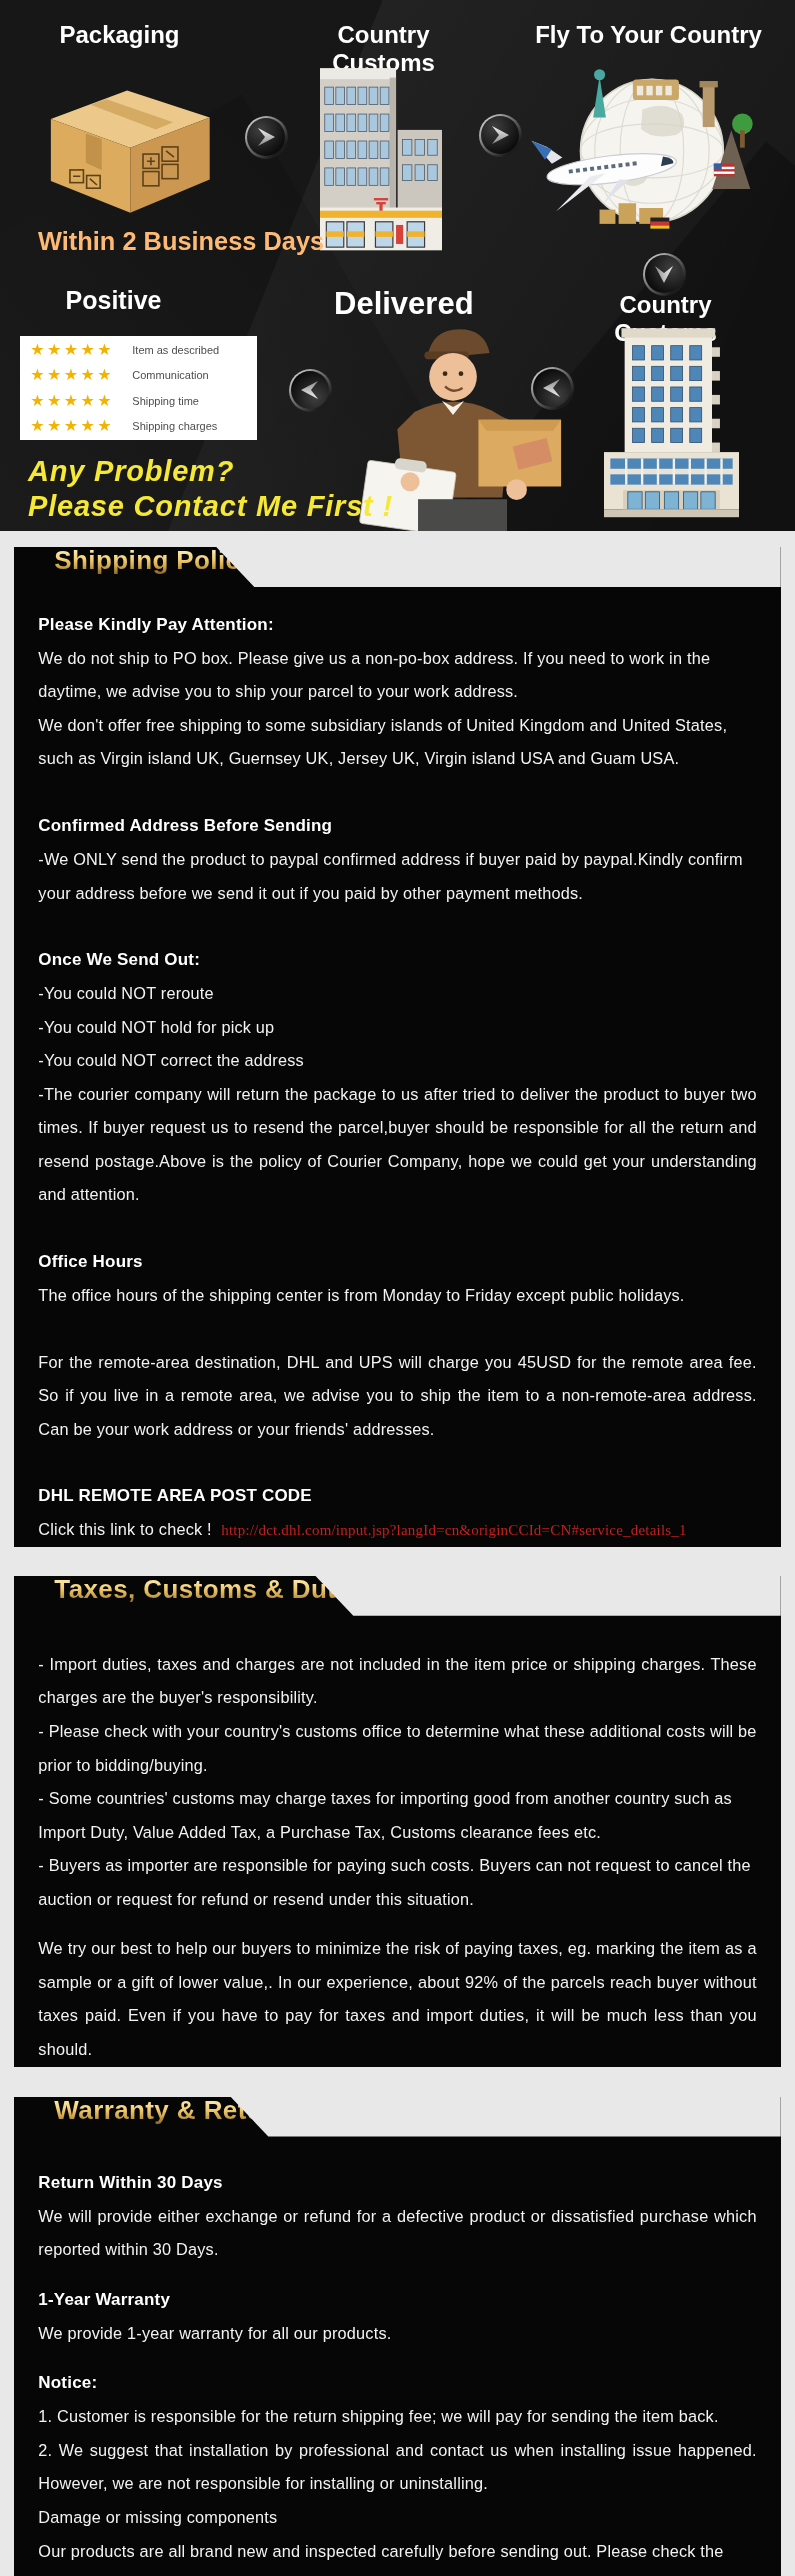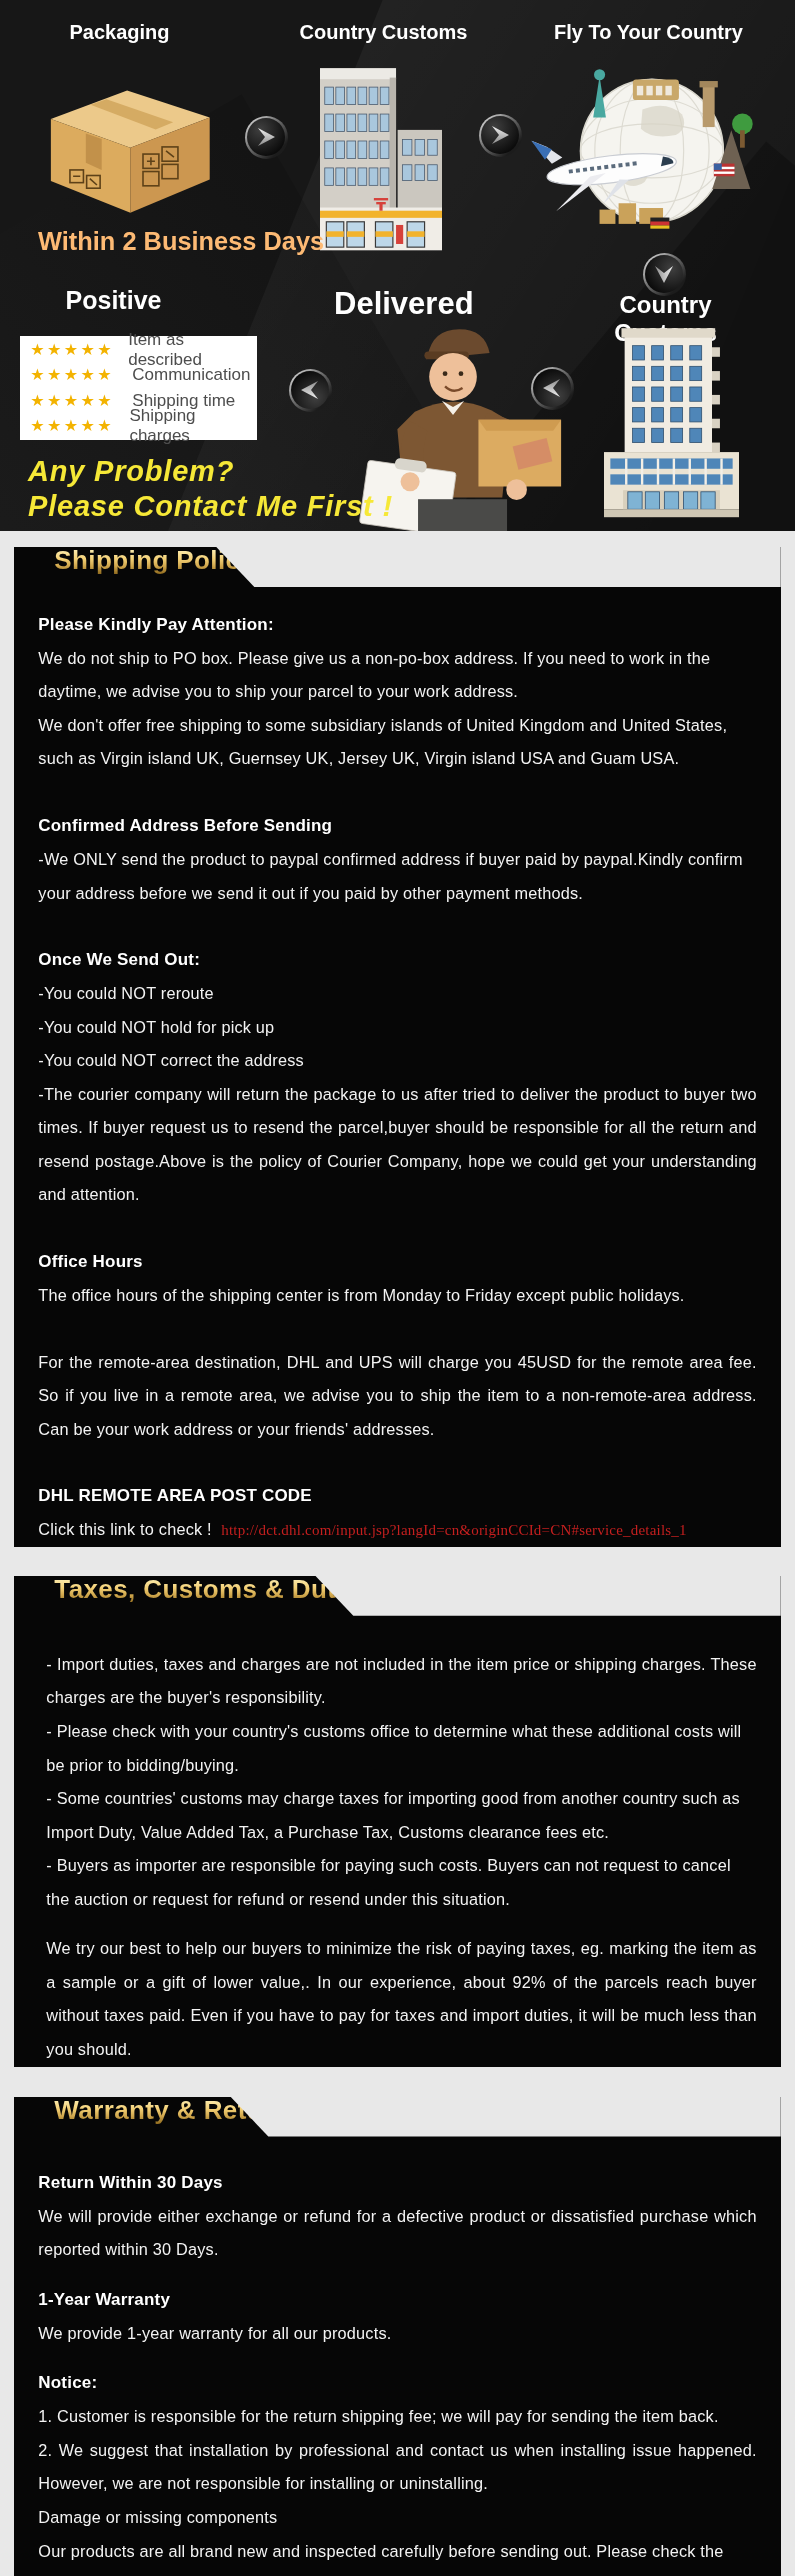--- a/index.html
+++ b/index.html
@@ -4,36 +4,36 @@
 <style>
   html,body{margin:0;padding:0;}
   body{width:795px;background:#e8e8e8;font-family:"Liberation Sans",sans-serif;}
 
   
   .hero{position:relative;width:795px;height:531px;background:#171717;overflow:hidden;}
   .streak{position:absolute;pointer-events:none;}
   .s1{left:286px;top:-95px;width:445px;height:755px;background:linear-gradient(100deg,rgba(255,255,255,.05),rgba(255,255,255,0));transform:rotate(22deg);}
   .s2{left:-119px;top:191px;width:557px;height:636px;background:linear-gradient(80deg,rgba(255,255,255,.03),rgba(0,0,0,.15));transform:rotate(-30deg);}
   .s3{left:557px;top:239px;width:477px;height:477px;background:rgba(0,0,0,.25);transform:rotate(40deg);}
-  .step-label{position:absolute;color:#fff;font-weight:bold;font-size:20px;text-align:center;}
+  .step-label{position:absolute;color:#fff;font-weight:bold;font-size:24px;text-align:center;}
   .note-red{position:absolute;color:#fdba74;font-weight:bold;font-size:25.4px;}
   .contact{position:absolute;color:#f6e837;font-weight:bold;font-style:italic;font-size:29px;letter-spacing:0.8px;}
 
   .arrow{position:absolute;width:43px;height:43px;border-radius:50%;padding:2.4px;
          background:linear-gradient(135deg,#f0f0f0,#777 40%,#1c1c1c 80%);box-sizing:border-box;}
   .arrow-in{width:38px;height:38px;border-radius:50%;display:flex;align-items:center;justify-content:center;
             background:radial-gradient(circle at 35% 30%,#404040,#0c0c0c 75%);}
   .rot-l{transform:rotate(180deg);}
   .rot-d{transform:rotate(90deg);}
 
   .ratebox{position:absolute;left:20px;top:336px;width:237px;height:104px;background:#fff;
            display:flex;flex-direction:column;justify-content:center;}
   .rate-row{display:flex;align-items:center;height:25.4px;padding-left:10.3px;}
   .stars{color:#f3b300;font-size:16px;letter-spacing:2.4px;width:102px;line-height:1;}
-  .rate-label{color:#4d4d4d;font-size:17px;}
+  .rate-label{color:#4d4d4d;font-size:11px;}
 
   
   .sp20{height:16px}.sp36{height:29px}.sp38{height:30px}
   .panel{position:relative;margin:0 14.3px;background:#060606;}
   .panel-head{position:relative;height:40px;display:flex;align-items:flex-start;padding-left:40px;box-sizing:border-box;}
   .panel-title{font-size:26px;font-weight:bold;line-height:1.05;
     background-image:linear-gradient(180deg,#fdf0b8 5%,#f3cf74 45%,#cda44a 72%,#8f6a1e 100%);
     -webkit-background-clip:text;background-clip:text;color:transparent;letter-spacing:0.4px;}
   .notch{position:absolute;top:0;right:0;height:40px;background:#e8e8e8;
          clip-path:polygon(0 0,100% 0,100% 100%,38px 100%);}
@@ -416,21 +416,21 @@
   </div>
 </div>
 
 <div class="sp36"></div>
 
 <div class="panel min2">
   <div class="panel-head">
     <span class="panel-title">Taxes, Customs &amp; Duties</span>
     <div class="notch n2"></div>
   </div>
-  <div class="panel-body" style="padding-top:32px;margin-left:8px;">
+  <div class="panel-body" style="padding-top:32px;">
     <p class="jus">- Import duties, taxes and charges are not included in the item price or shipping charges. These charges are the buyer's responsibility.</p>
     <p>- Please check with your country's customs office to determine what these additional costs will be prior to bidding/buying.</p>
     <p>- Some countries' customs may charge taxes for importing good from another country such as Import Duty, Value Added Tax, a Purchase Tax, Customs clearance fees etc.</p>
     <p>- Buyers as importer are responsible for paying such costs. Buyers can not request to cancel the auction or request for refund or resend under this situation.</p>
     <div class="gap-s"></div>
     <p class="jus">We try our best to help our buyers to minimize the risk of paying taxes, eg. marking the item as a sample or a gift of lower value,. In our experience, about 92% of the parcels reach buyer without taxes paid. Even if you have to pay for taxes and import duties, it will be much less than you should.</p>
   </div>
 </div>
 
 <div class="sp38"></div>

